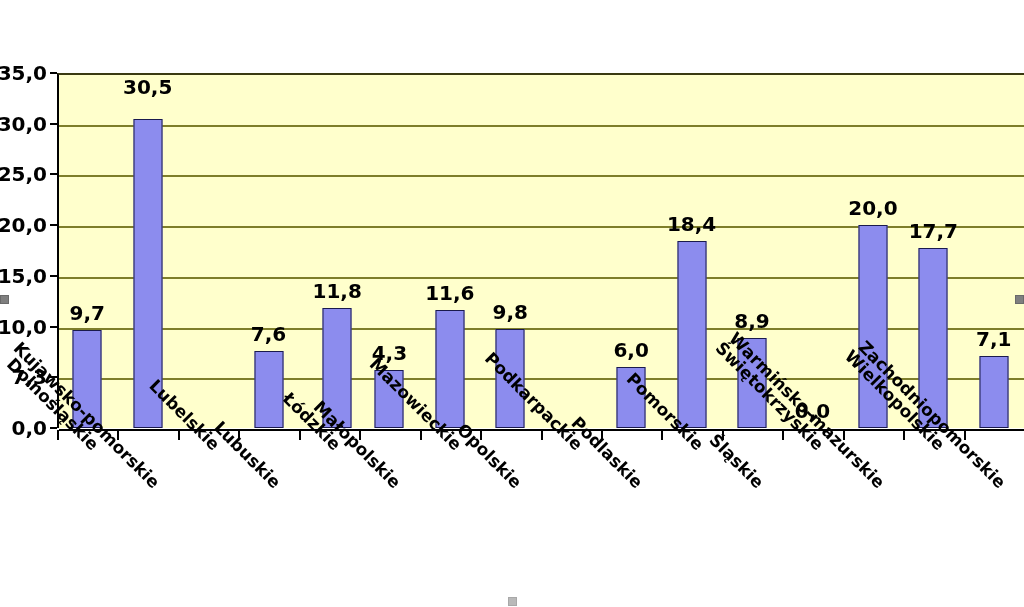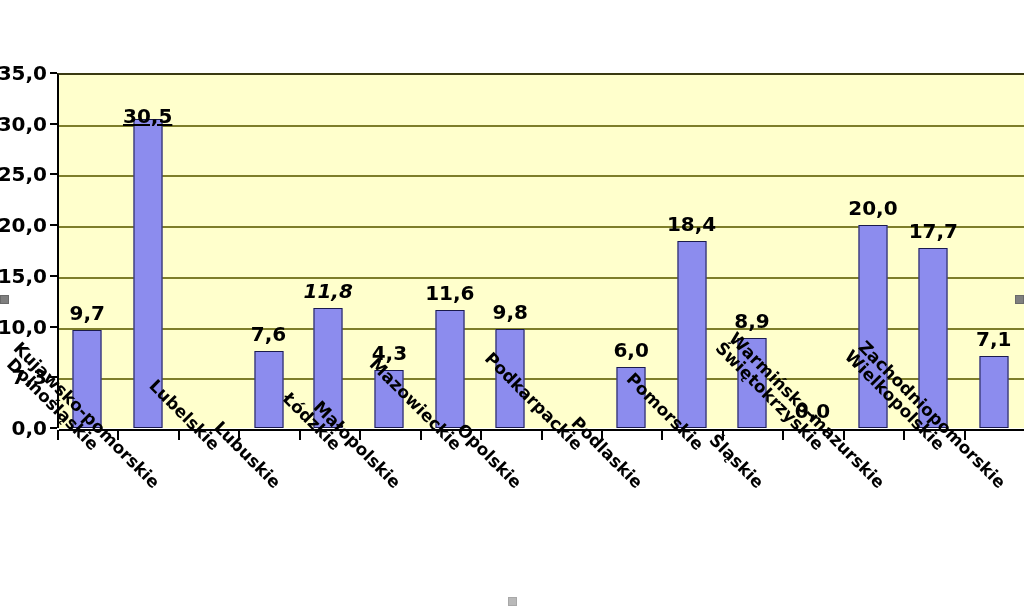--- a/index.html
+++ b/index.html
@@ -192,27 +192,27 @@
       <div class="y-tick-mark" style="top: 0px;"></div>
     </div>
 
   <div class="bars-layer" id="bars-layer">
       <div class="bar-slot" style="left: 0px; width: 60.4375px;">
         <div class="bar" title="Dolnośląskie: 9,7" style="height: 98.3857px;"></div>
         <div class="bar-value" style="bottom: 103.386px;">9,7</div>
       </div>
       <div class="bar-slot" style="left: 60.4375px; width: 60.4375px;">
         <div class="bar" title="Kujawsko-pomorskie: 30,5" style="height: 309.357px;"></div>
-        <div class="bar-value" style="bottom: 300px; text-decoration: underline;">30,5</div>
+        <div class="bar-value" style="bottom: 329px;">30,5</div>
       </div>
       <div class="bar-slot" style="left: 181.312px; width: 60.4375px; margin-top: 40px;">
         <div class="bar" title="Lubuskie: 7,6" style="height: 77.0857px;"></div>
         <div class="bar-value" style="bottom: 82.0857px;">7,6</div>
       </div>
-      <div class="bar-slot" style="left: 241px; width: 60.4375px; font-style: italic;">
+      <div class="bar-slot" style="left: 250px; width: 60.4375px;">
         <div class="bar" title="Łódzkie: 11,8" style="height: 119.686px;"></div>
         <div class="bar-value" style="bottom: 124.686px;">11,8</div>
       </div>
       <div class="bar-slot" style="left: 302.188px; width: 60.4375px;">
         <div class="bar" title="Małopolskie: 5,7" style="height: 57.8143px;"></div>
         <div class="bar-value" style="bottom: 62.8143px;">4,3</div>
       </div>
       <div class="bar-slot" style="left: 362.625px; width: 60.4375px;">
         <div class="bar" title="Mazowieckie: 11,6" style="height: 117.657px;"></div>
         <div class="bar-value" style="bottom: 122.657px; margin-top: 41px;">11,6</div>

